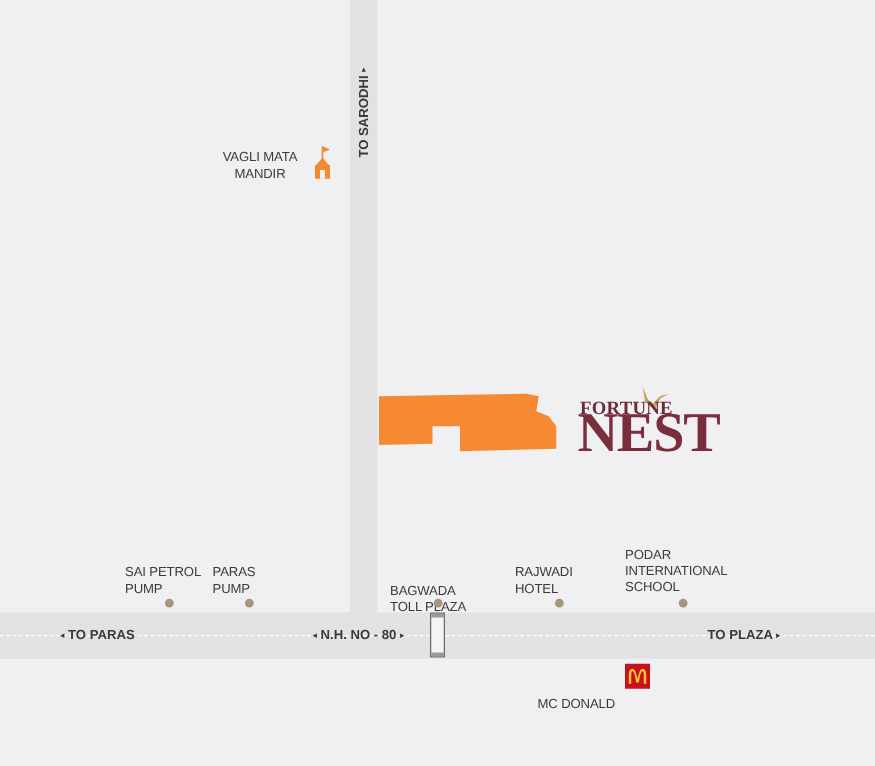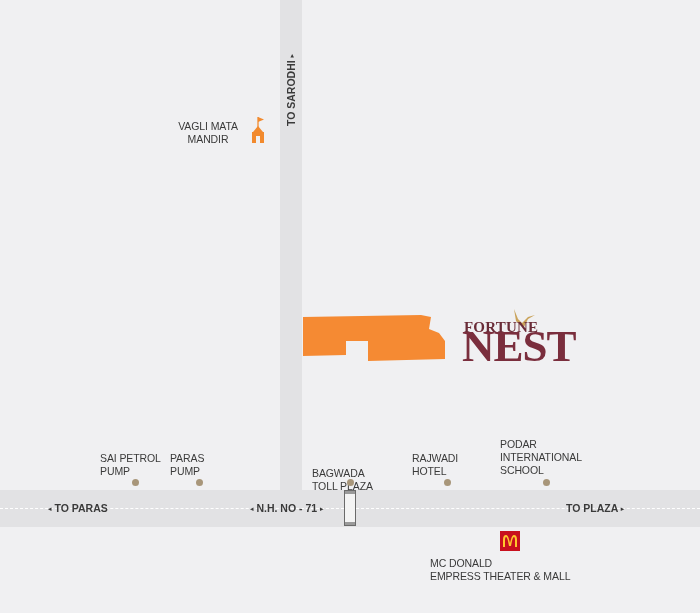--- a/index.html
+++ b/index.html
@@ -92,29 +92,28 @@
 <div class="abs dot" style="left:543px; top:479px;"></div>
 
 <div class="abs toll"></div>
 
 <div class="abs roadlabel" style="left:48px; top:502px;">
   <span class="arrow">◂</span>
   <span>TO PARAS</span>
 </div>
 <div class="abs roadlabel" style="left:250px; top:502px;">
   <span class="arrow">◂</span>
-  <span>N.H. NO - 71</span>
+  <span>N.H. NO - 80</span>
   <span class="arrow">▸</span>
 </div>
 <div class="abs roadlabel" style="left:566px; top:502px;">
   <span>TO PLAZA</span>
   <span class="arrow">▸</span>
 </div>
 
 <div class="abs mcd">
   <svg width="20" height="20" viewBox="0 0 20 20">
     <path d="M3,16 L3,9 Q3,4 6,4 Q8,4 9.2,9 L10,12 L10.8,9 Q12,4 14,4 Q17,4 17,9 L17,16 L15,16 L15,9 Q15,6 14,6 Q13,6 12,10 L11,15 L9,15 L8,10 Q7,6 6,6 Q5,6 5,9 L5,16 Z" fill="#ffc72c"></path>
   </svg>
 </div>
 <div class="abs label center" style="left:430px; top:557px; width:160px;">
   <div>MC DONALD</div>
-  <div>EMPRESS THEATER &amp; MALL</div>
 </div>
 
 </body></html>

